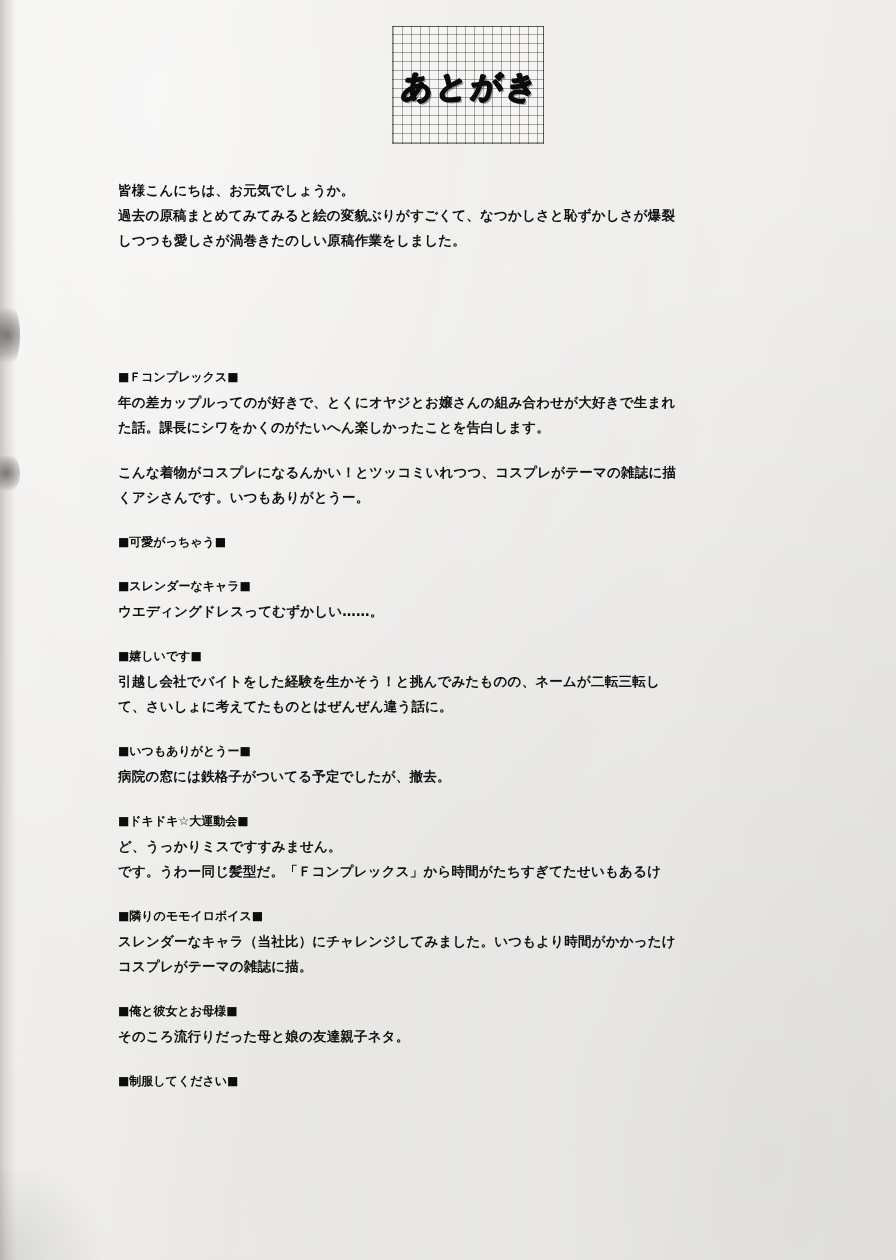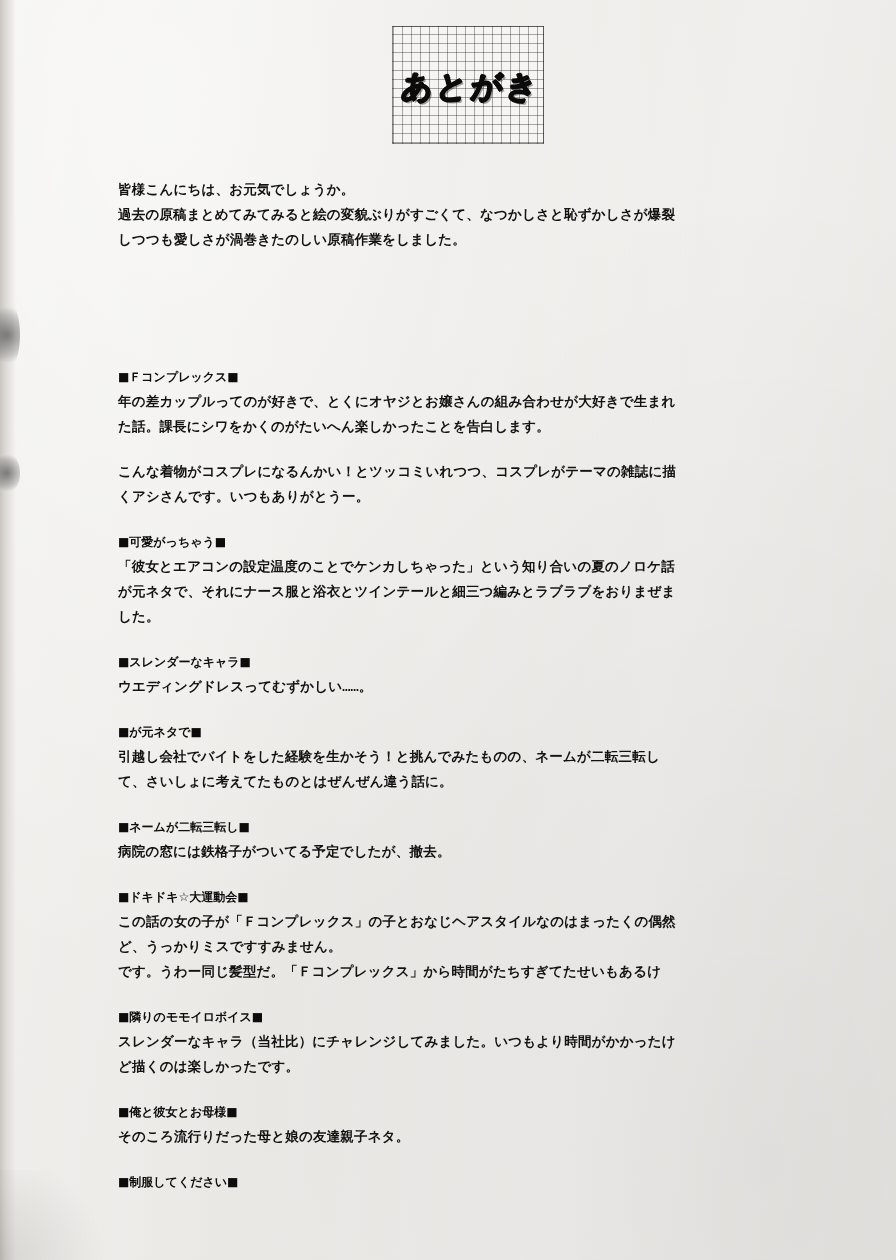--- a/index.html
+++ b/index.html
@@ -89,21 +89,20 @@
     width: 672px;
   }
   .intro p,
   .sect-body p {
     margin: 0;
     font-size: 13.5px;
     line-height: 25px;
     letter-spacing: .2px;
     color: #121212;
     font-weight: 600;
-    font-family: Liberation Mono, monospace;
   }
   .intro {
     margin-bottom: 8px;
   }
   .sections {
     margin-top: 112px;
   }
   .section {
     margin-bottom: 20px;
   }
@@ -158,63 +157,57 @@
 
       <div class="section">
         <div class="sect-body">
           <p>こんな着物がコスプレになるんかい！とツッコミいれつつ、コスプレがテーマの雑誌に描</p>
           <p>くアシさんです。いつもありがとうー。</p>
         </div>
       </div>
 
       <div class="section">
         <div class="sect-head">■可愛がっちゃう■</div>
-        <div class="sect-body">
-          <p>「彼女とエアコンの設定温度のことでケンカしちゃった」という知り合いの夏のノロケ話</p>
-          <p>が元ネタで、それにナース服と浴衣とツインテールと細三つ編みとラブラブをおりまぜま</p>
-          <p>した。</p>
-        </div>
       </div>
 
       <div class="section">
         <div class="sect-head">■スレンダーなキャラ■</div>
         <div class="sect-body">
           <p>ウエディングドレスってむずかしい……。</p>
         </div>
       </div>
 
       <div class="section">
-        <div class="sect-head">■が元ネタで■</div>
+        <div class="sect-head">■嬉しいです■</div>
         <div class="sect-body">
           <p>引越し会社でバイトをした経験を生かそう！と挑んでみたものの、ネームが二転三転し</p>
           <p>て、さいしょに考えてたものとはぜんぜん違う話に。</p>
         </div>
       </div>
 
       <div class="section">
-        <div class="sect-head">■ネームが二転三転し■</div>
+        <div class="sect-head">■いつもありがとうー■</div>
         <div class="sect-body">
           <p>病院の窓には鉄格子がついてる予定でしたが、撤去。</p>
         </div>
       </div>
 
       <div class="section">
         <div class="sect-head">■ドキドキ☆大運動会■</div>
         <div class="sect-body">
-          <p>この話の女の子が「Ｆコンプレックス」の子とおなじヘアスタイルなのはまったくの偶然</p>
           <p>ど、うっかりミスですすみません。</p>
           <p>です。うわー同じ髪型だ。「Ｆコンプレックス」から時間がたちすぎてたせいもあるけ</p>
         </div>
       </div>
 
       <div class="section">
         <div class="sect-head">■隣りのモモイロボイス■</div>
         <div class="sect-body">
           <p>スレンダーなキャラ（当社比）にチャレンジしてみました。いつもより時間がかかったけ</p>
-          <p>ど描くのは楽しかったです。</p>
+          <p>コスプレがテーマの雑誌に描。</p>
         </div>
       </div>
 
       <div class="section">
         <div class="sect-head">■俺と彼女とお母様■</div>
         <div class="sect-body">
           <p>そのころ流行りだった母と娘の友達親子ネタ。</p>
         </div>
       </div>
 

